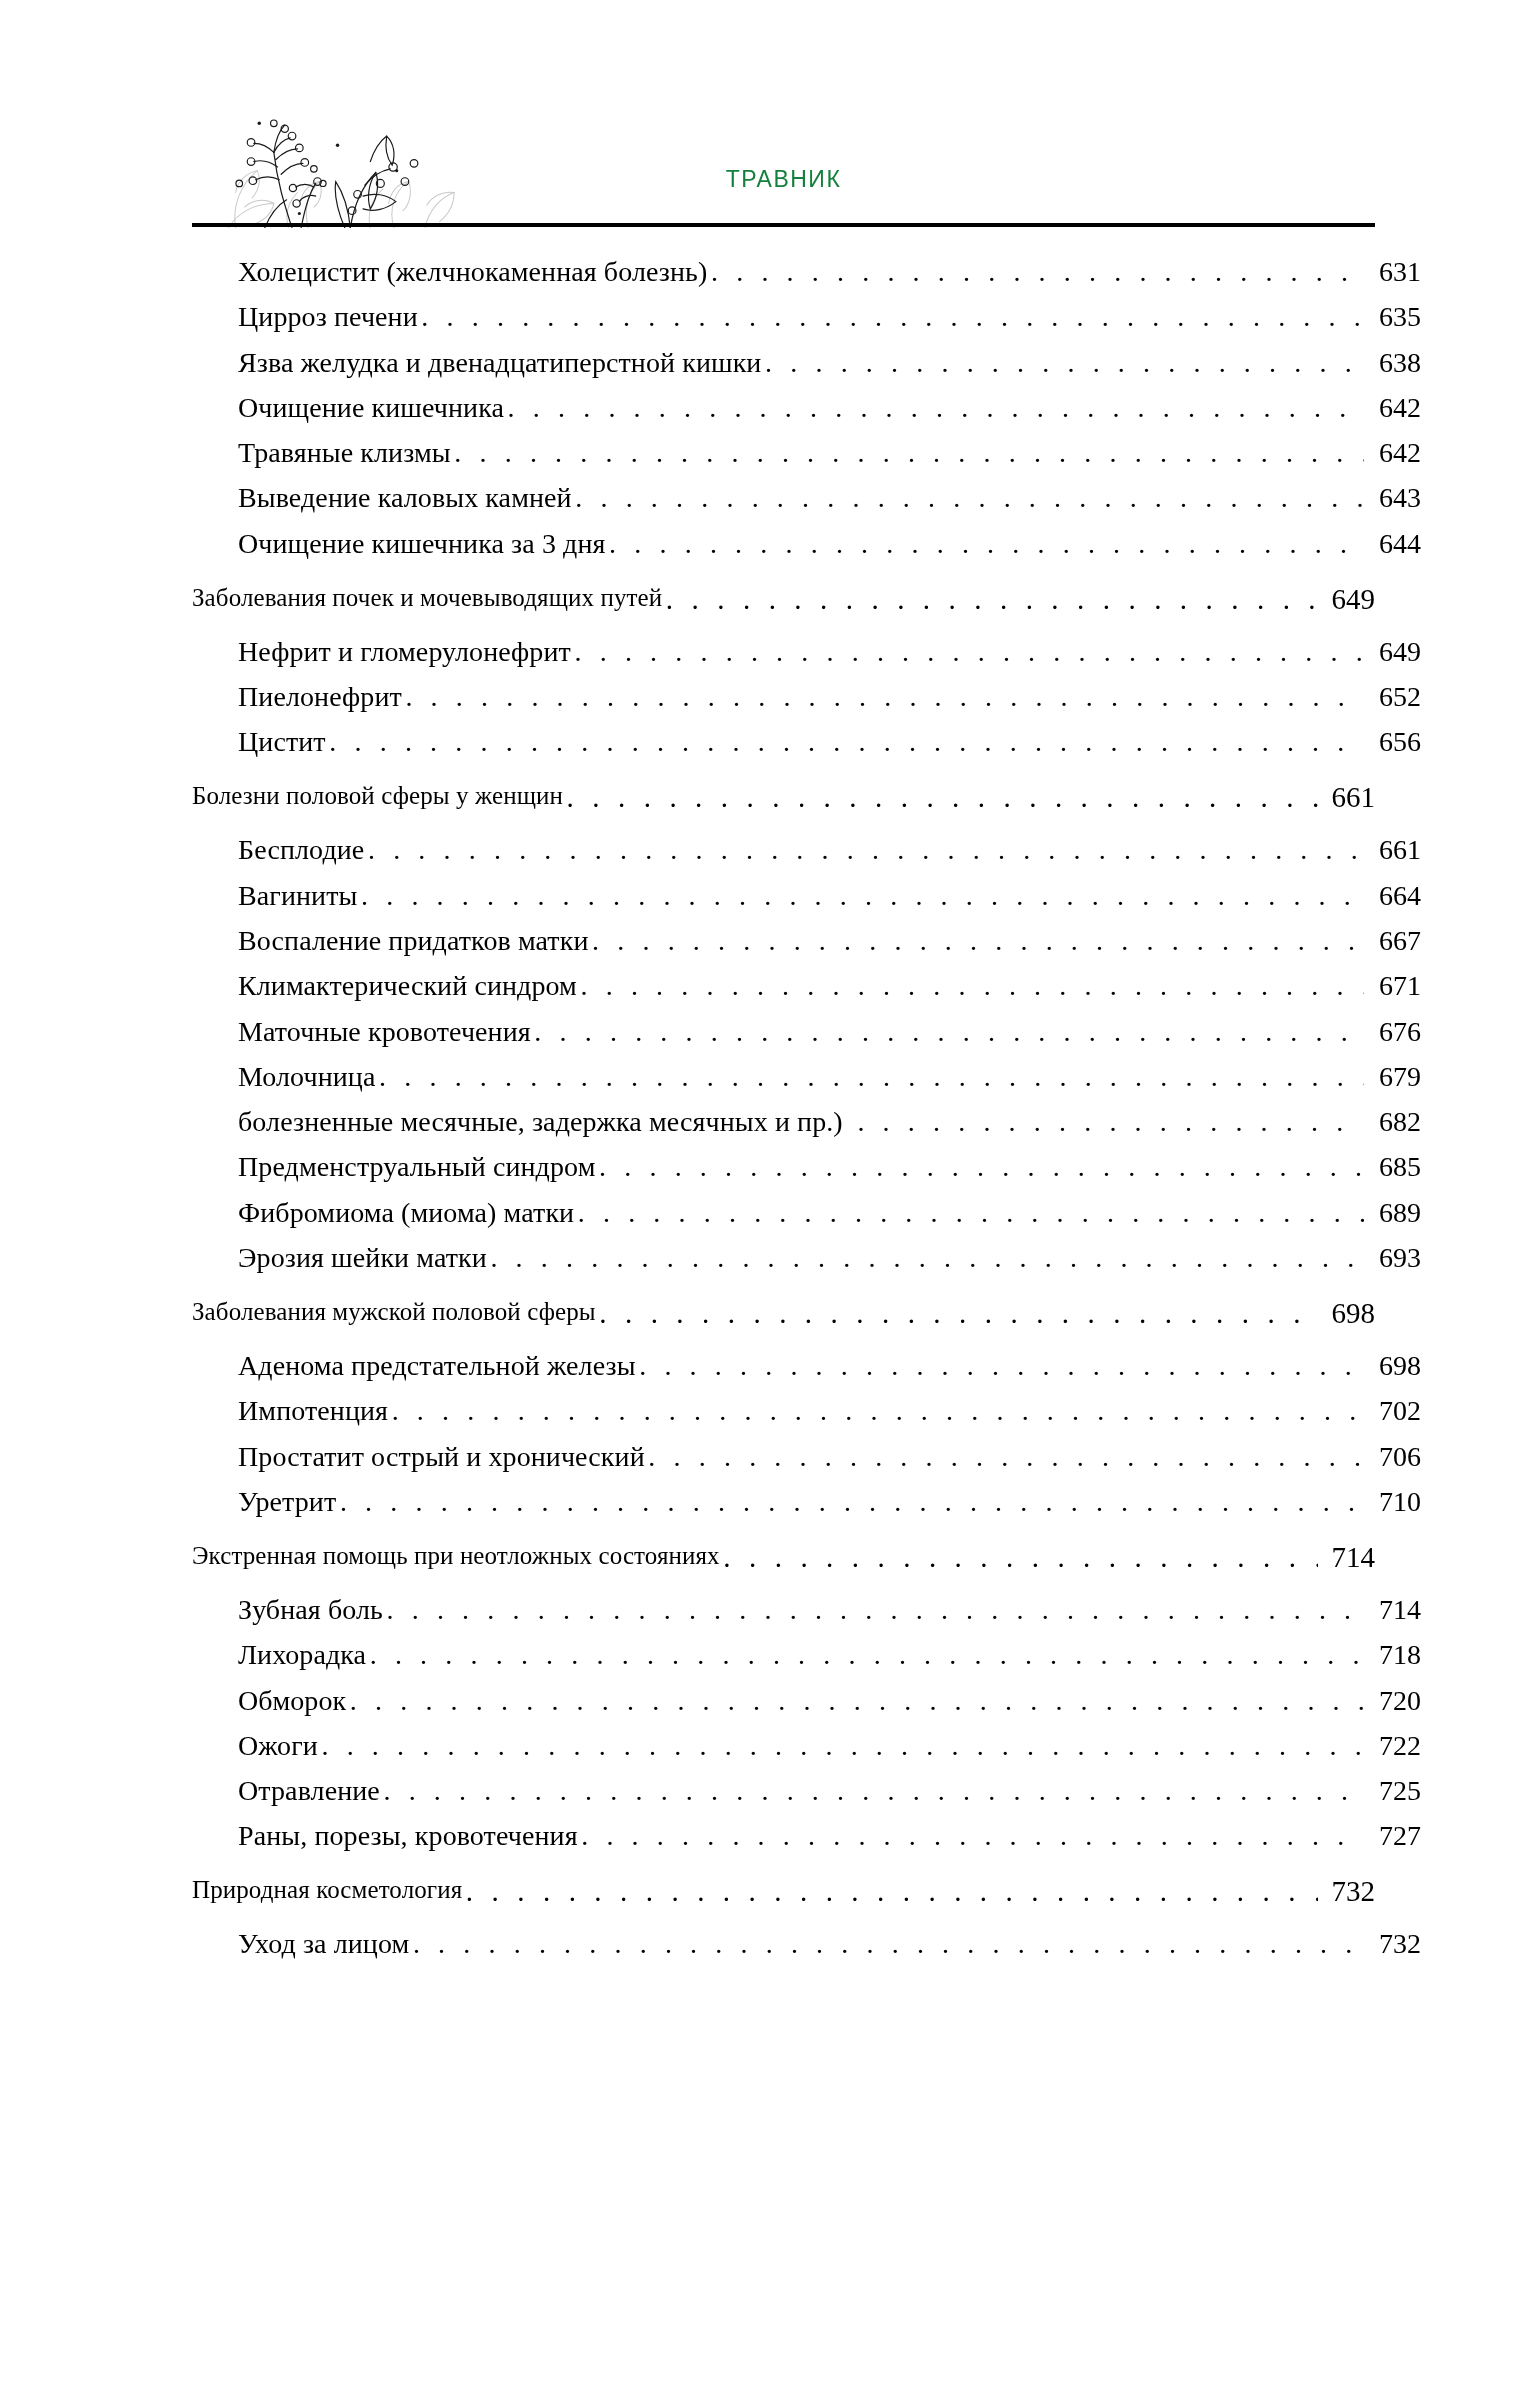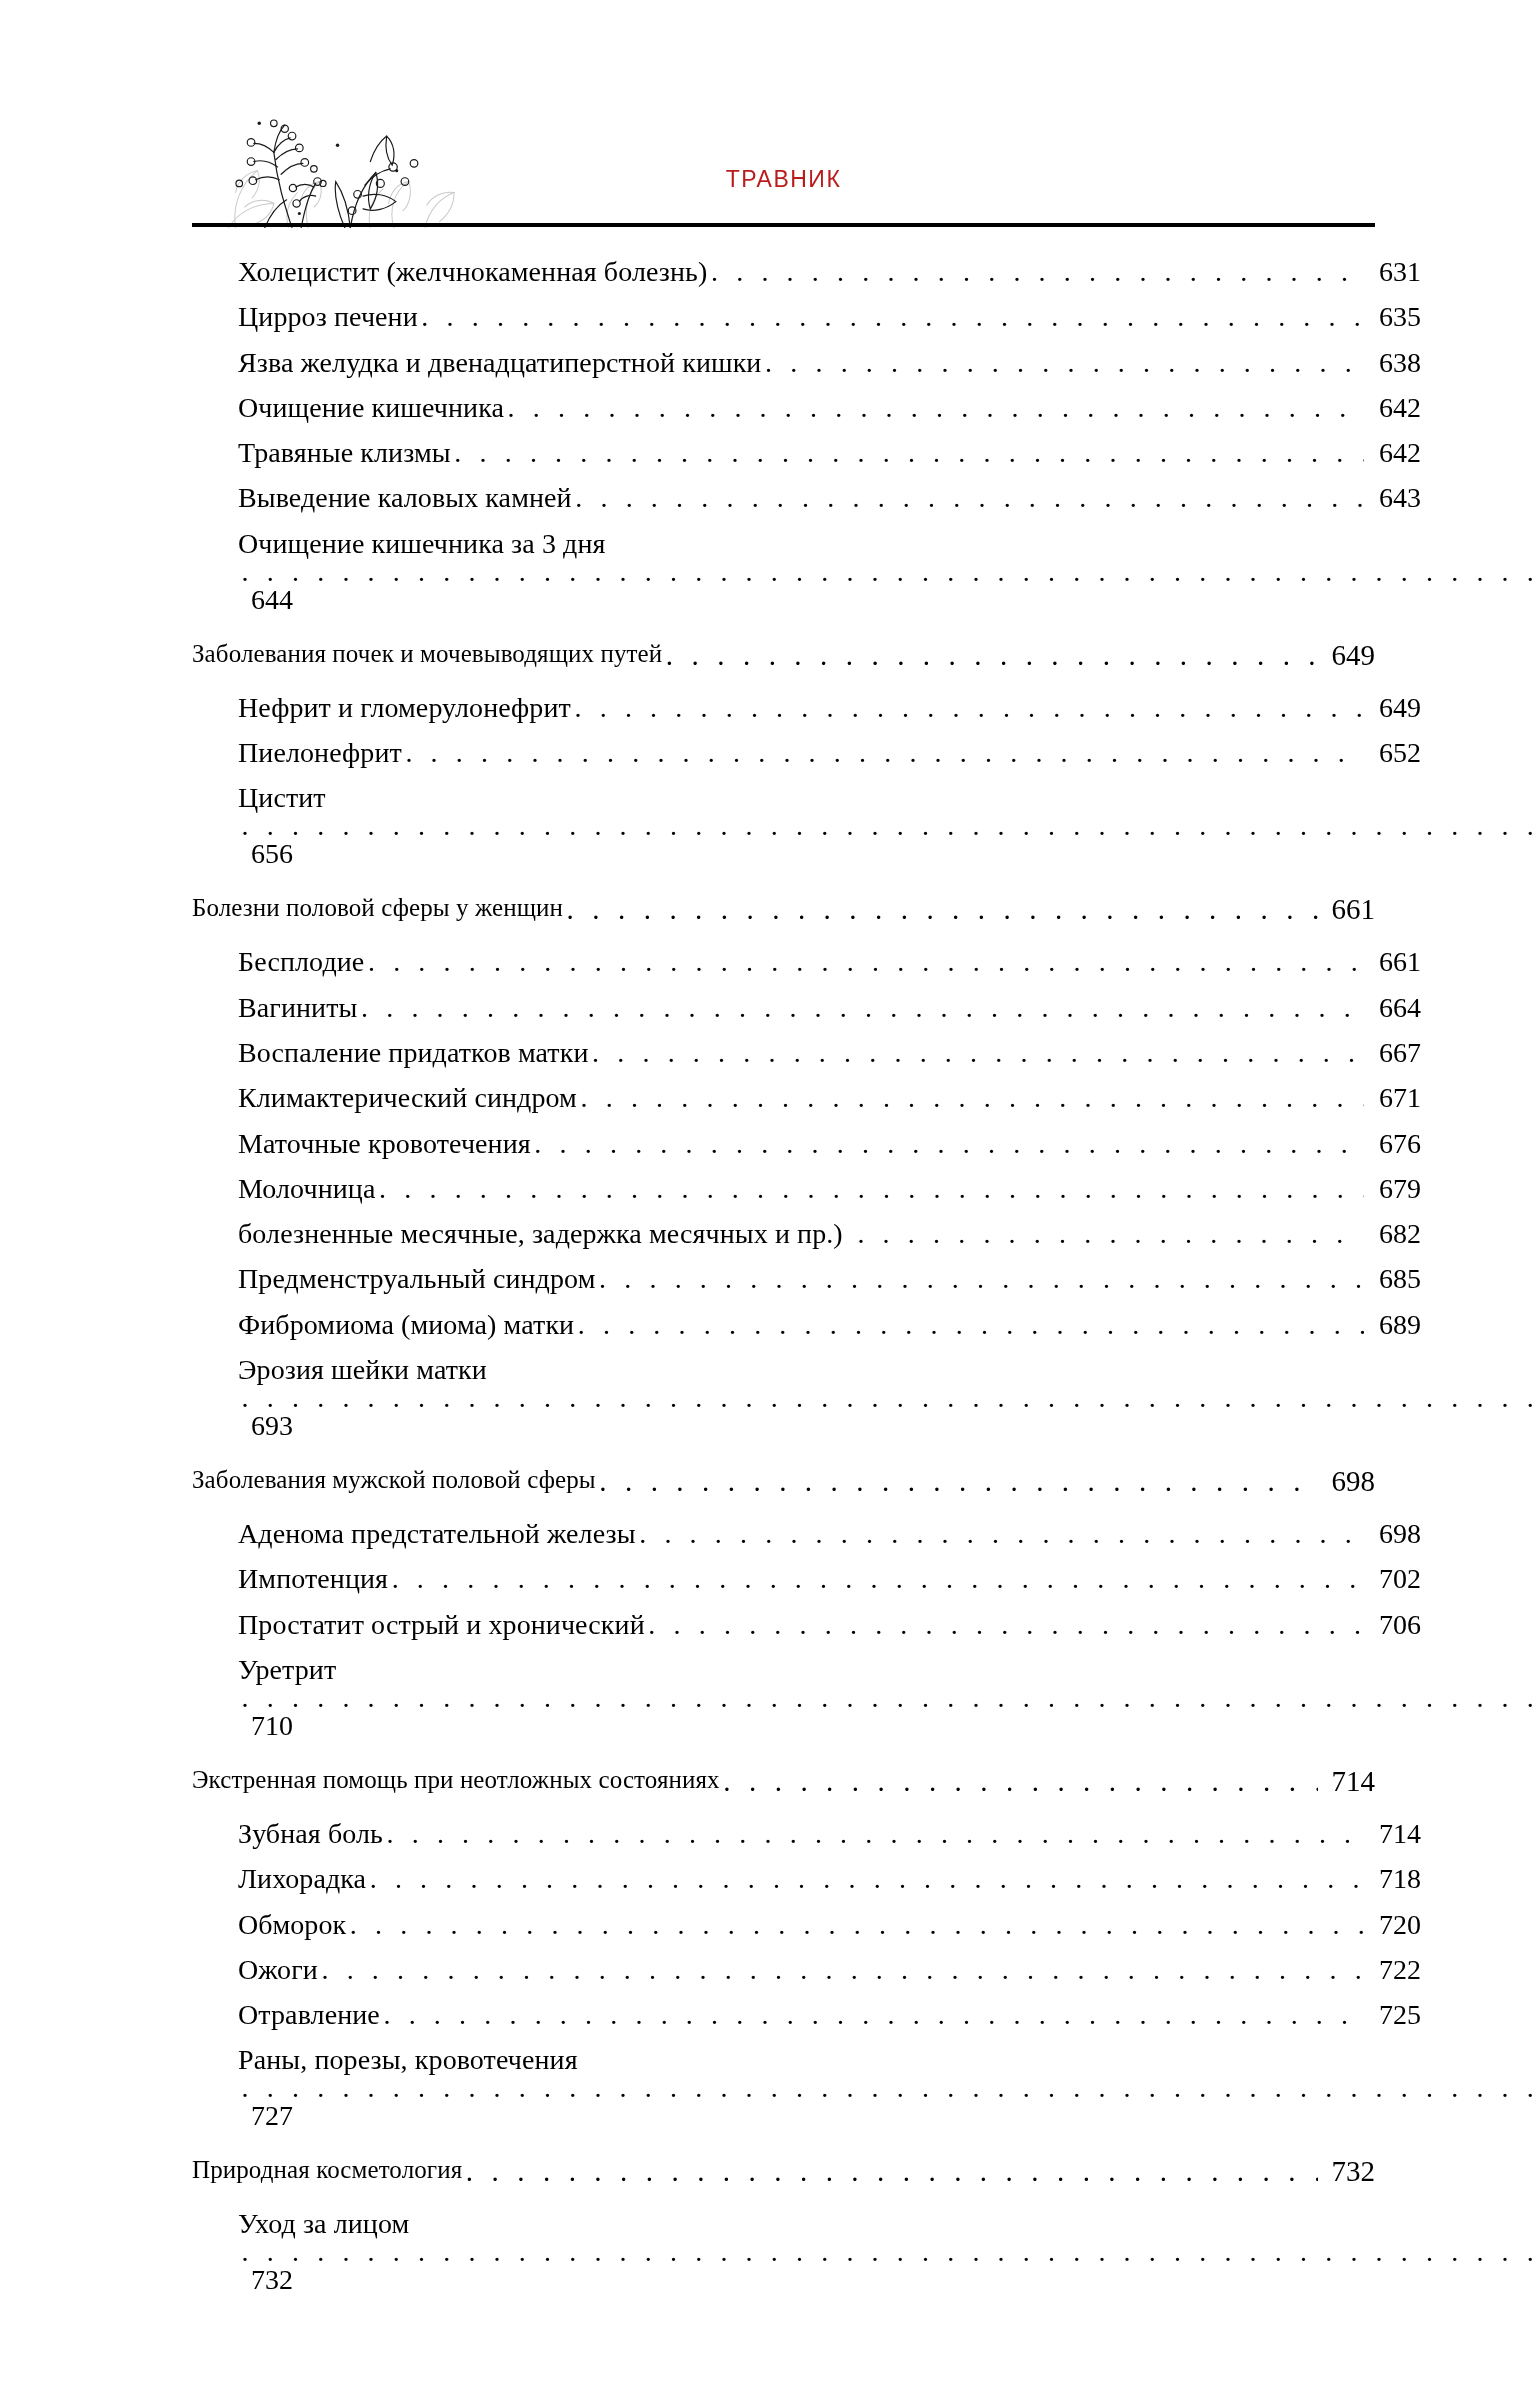--- a/index.html
+++ b/index.html
@@ -38,21 +38,21 @@
   }
   .header-title {
     position: absolute;
     left: 0;
     right: 0;
     bottom: 35px;
     text-align: center;
     font-family: "Liberation Sans", sans-serif;
     font-size: 23px;
     letter-spacing: 1.5px;
-    color: #b91c1c;
+    color: #15803d;
     font-weight: 400;
   }
   .header-rule {
     position: absolute;
     left: 192px;
     top: 223px;
     width: 1183px;
     height: 3.6px;
     background: #000000;
   }
@@ -73,21 +73,21 @@
   }
 
   .entry {
     display: flex;
     align-items: flex-start;
     width: 100%;
     line-height: 1.0;
     margin-bottom: 17.3px;
     color: #000000;
   }
-  .entry:last-child { margin-bottom: 0; flex-direction: column; }
+  .entry:last-child { margin-bottom: 0; }
 
   .entry .title {
     font-size: 28px;
     white-space: nowrap;
     letter-spacing: 0.1px;
   }
   .entry .dots {
     flex: 1 1 auto;
     overflow: hidden;
     white-space: nowrap;

